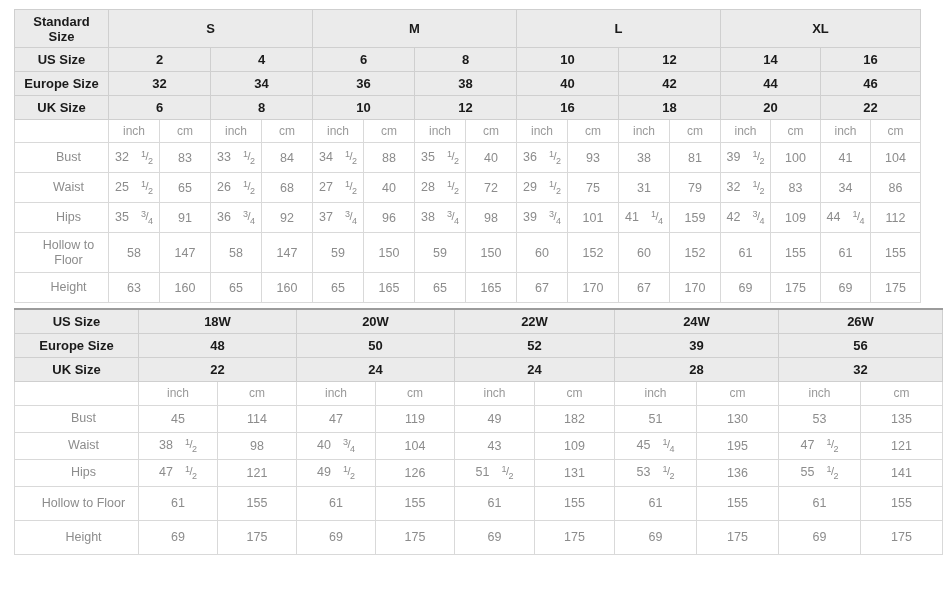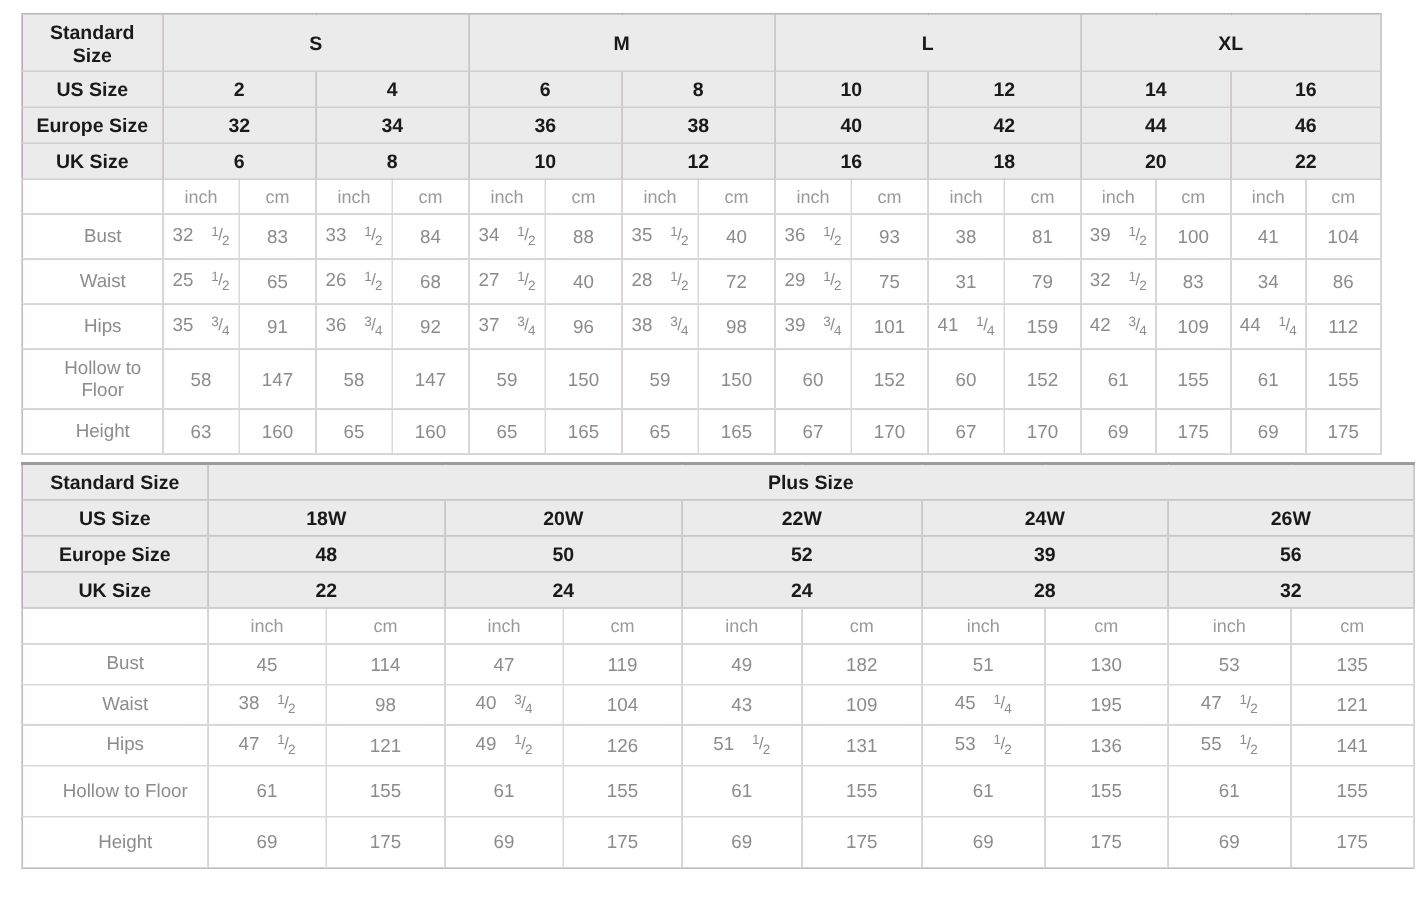--- a/index.html
+++ b/index.html
@@ -297,24 +297,20 @@
       <col style="width:79px">
         <col style="width:79px">
       <col style="width:80px">
         <col style="width:80px">
       <col style="width:82px">
         <col style="width:82px">
       <col style="width:82px">
         <col style="width:82px">
     </colgroup>
     <tbody>
-      <tr class="t2-h">
-        <td class="hdr">Standard Size</td>
-        <td class="hdr" colspan="10">Plus Size</td>
-      </tr>
       <tr class="t2-r">
         <td class="hdr">US Size</td>
         <td class="hdr" colspan="2">18W</td>
         <td class="hdr" colspan="2">20W</td>
         <td class="hdr" colspan="2">22W</td>
         <td class="hdr" colspan="2">24W</td>
         <td class="hdr" colspan="2">26W</td>
       </tr>
       <tr class="t2-r">
         <td class="hdr">Europe Size</td>

